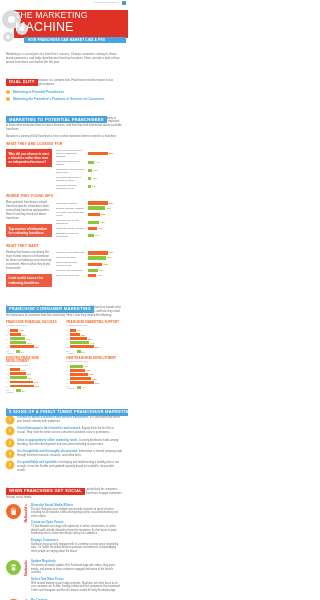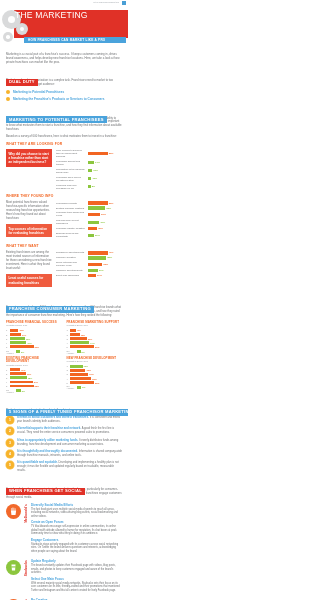--- a/index.html
+++ b/index.html
@@ -158,20 +158,21 @@
   <div class="hero">
     <div class="redband"></div>
     <div class="bluband"></div>
     <div class="gearwrap">
       <div class="gear g1"></div>
       <div class="gear g2"></div>
       <div class="gear g3"></div>
     </div>
     <h1>
       <span>THE MARKETING</span>
+      <span class="l2">MACHINE</span>
     </h1>
     <div class="sub">HOW FRANCHISES CAN MARKET LIKE A PRO</div>
   </div>
 
   <div class="wrap">
 
     <p class="intro">Marketing is a crucial part of a franchise's success. It keeps customers coming in, drives brand awareness, and helps develop new franchise locations. Here, we take a look at how private franchises can market like the pros.</p>
 
     <div class="secbar red">
       <span class="lbl">DUAL DUTY</span>

